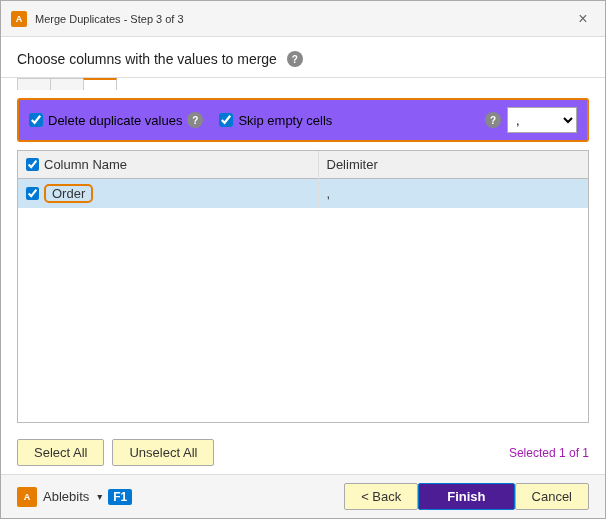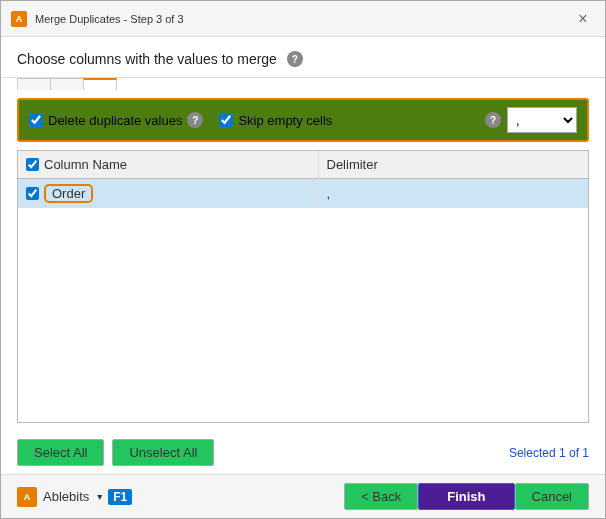--- a/index.html
+++ b/index.html
@@ -115,21 +115,21 @@
       border-top: 2px solid #e67c00;
     }
     .options-bar {
       margin: 8px 16px;
       border: 2px solid #e67c00;
       border-radius: 3px;
       padding: 7px 10px;
       display: flex;
       align-items: center;
       gap: 16px;
-      background: #4d7c0f;
+      background: #8b5cf6;
     }
     .checkbox-label {
       display: flex;
       align-items: center;
       gap: 5px;
       cursor: pointer;
       white-space: nowrap;
     }
     .checkbox-label input[type="checkbox"] {
       width: 14px;
@@ -208,27 +208,27 @@
       display: flex;
       align-items: center;
       justify-content: space-between;
     }
     .footer-left {
       display: flex;
       gap: 8px;
     }
     .footer-right {
       font-size: 12px;
-      color: #1d4ed8;
+      color: #a21caf;
     }
     .btn {
       padding: 5px 16px;
       font-size: 13px;
       border: 1px solid #aaa;
-      background: #22c55e;
+      background: #fef9c3;
       cursor: pointer;
       border-radius: 2px;
       color: #333;
     }
     .dialog-footer {
       background: #f5f5f5;
       border-top: 1px solid #ddd;
       padding: 8px 16px;
       display: flex;
       align-items: center;

